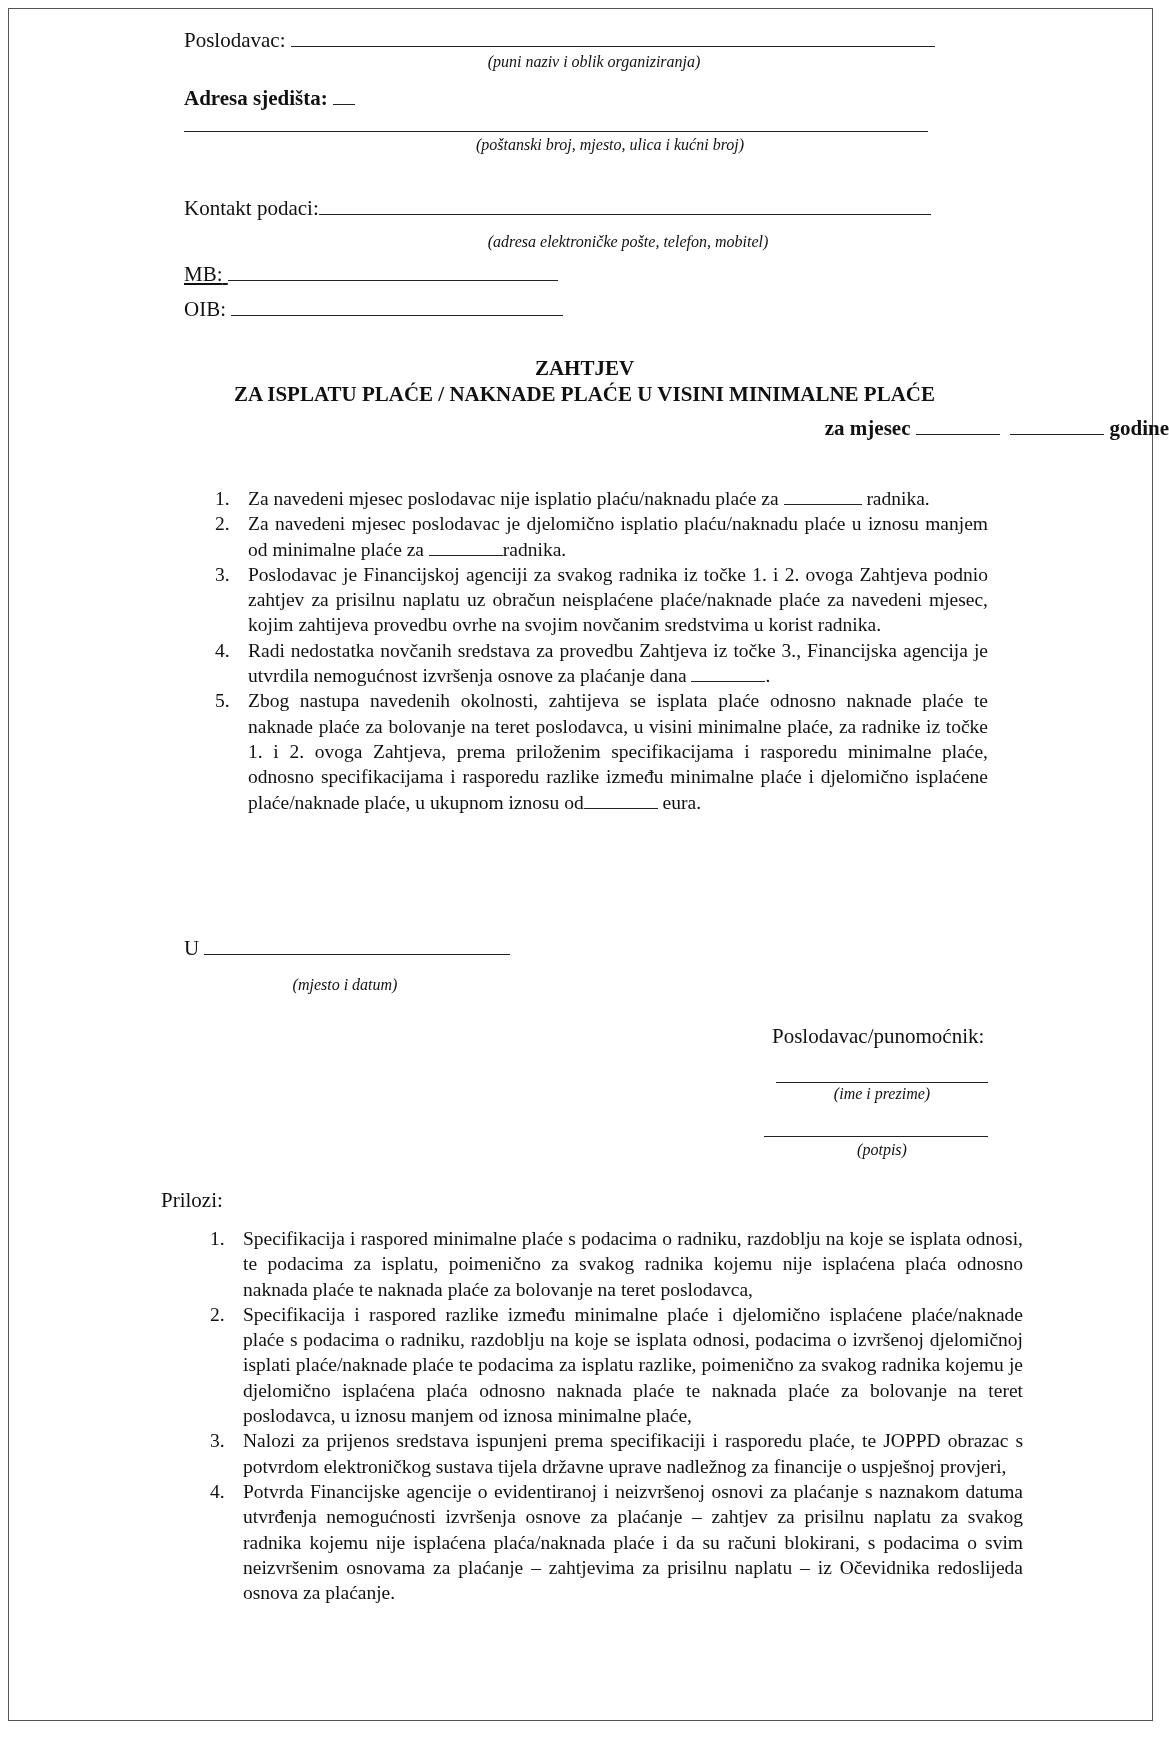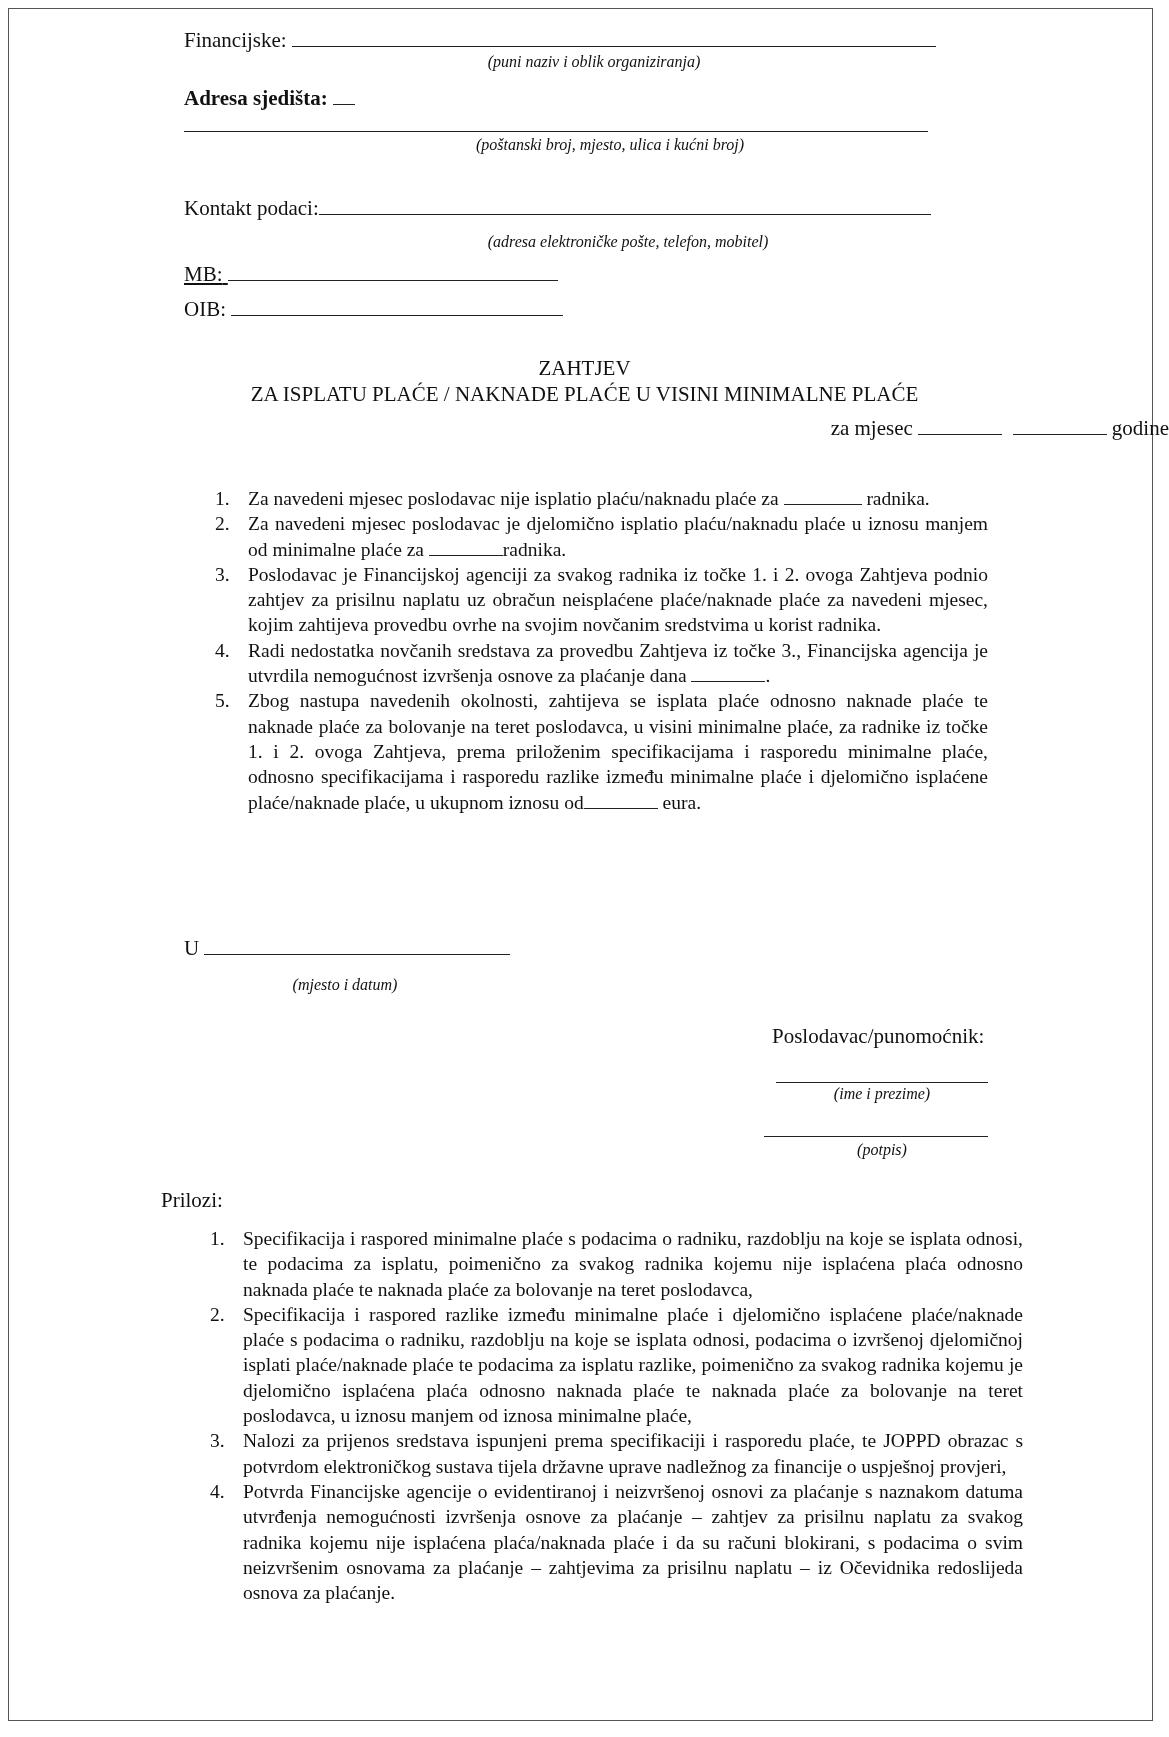--- a/index.html
+++ b/index.html
@@ -4,33 +4,33 @@
 <style>
   html, body { margin: 0; padding: 0; background: #ffffff; }
   body { width: 1169px; height: 1737px; position: relative; overflow: hidden;
          font-family: "Liberation Serif", "DejaVu Serif", serif; color: #111; }
   .frame { position: absolute; left: 8px; top: 8px; width: 1145px; height: 1713px;
            border: 1.5px solid #555; box-sizing: border-box; }
   .abs { position: absolute; }
   .lbl { font-size: 21px; line-height: 24px; white-space: nowrap; }
   .line { display: inline-block; border-bottom: 1.4px solid #222; height: 18px; vertical-align: baseline; }
   .hint { font-size: 16px; font-style: italic; line-height: 20px; white-space: nowrap; text-align: center; }
-  .title { font-weight: normal; font-size: 21px; line-height: 28px; text-align: center; width: 100%; left: 0; }
+  .title { font-weight: bold; font-size: 21px; line-height: 28px; text-align: center; width: 100%; left: 0; }
   ol.items { margin: 0; padding: 0; list-style: none; }
   ol.items li { position: relative; font-size: 19.5px; line-height: 25.3px; text-align: justify; padding-left: 0; }
   ol.items li .num { position: absolute; left: -33px; top: 0; }
   .blank { display: inline-block; border-bottom: 1.4px solid #222; height: 16px; vertical-align: baseline; }
 </style>
 </head>
 <body>
 
 <div class="frame"></div>
 
 <div class="abs lbl" style="left:184px; top:28px;">
-  <span>Financijske:</span>
+  <span>Poslodavac:</span>
   <span class="line" style="width:644px;"></span>
 </div>
 <div class="abs hint" style="left:464px; top:52px; width:260px;">(puni naziv i oblik organiziranja)</div>
 
 <div class="abs lbl" style="left:184px; top:86px;font-weight:bold;">
   <span>Adresa sjedišta:</span>
   <span class="line" style="width:22px;"></span>
 </div>
 <div class="abs" style="left:184px; top:113px; width:744px; border-bottom:1.4px solid #222; height:18px;"></div>
 <div class="abs hint" style="left:420px; top:135px; width:380px;">(poštanski broj, mjesto, ulica i kućni broj)</div>

